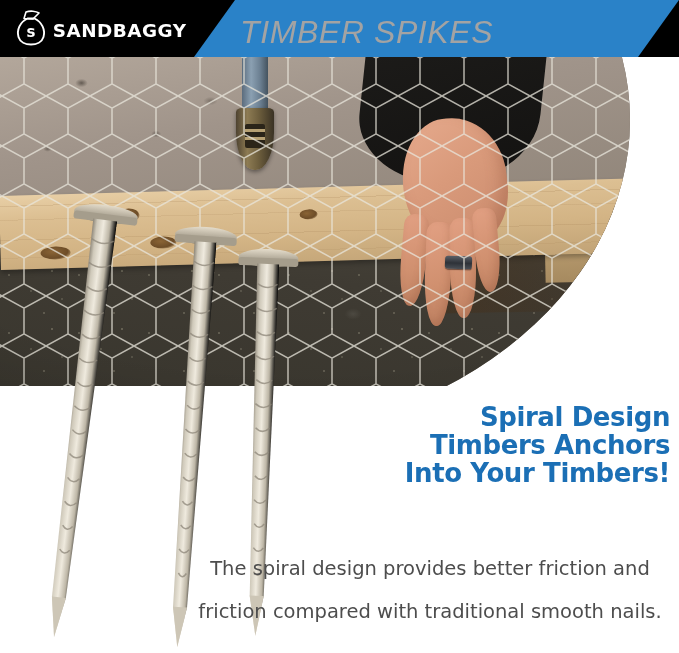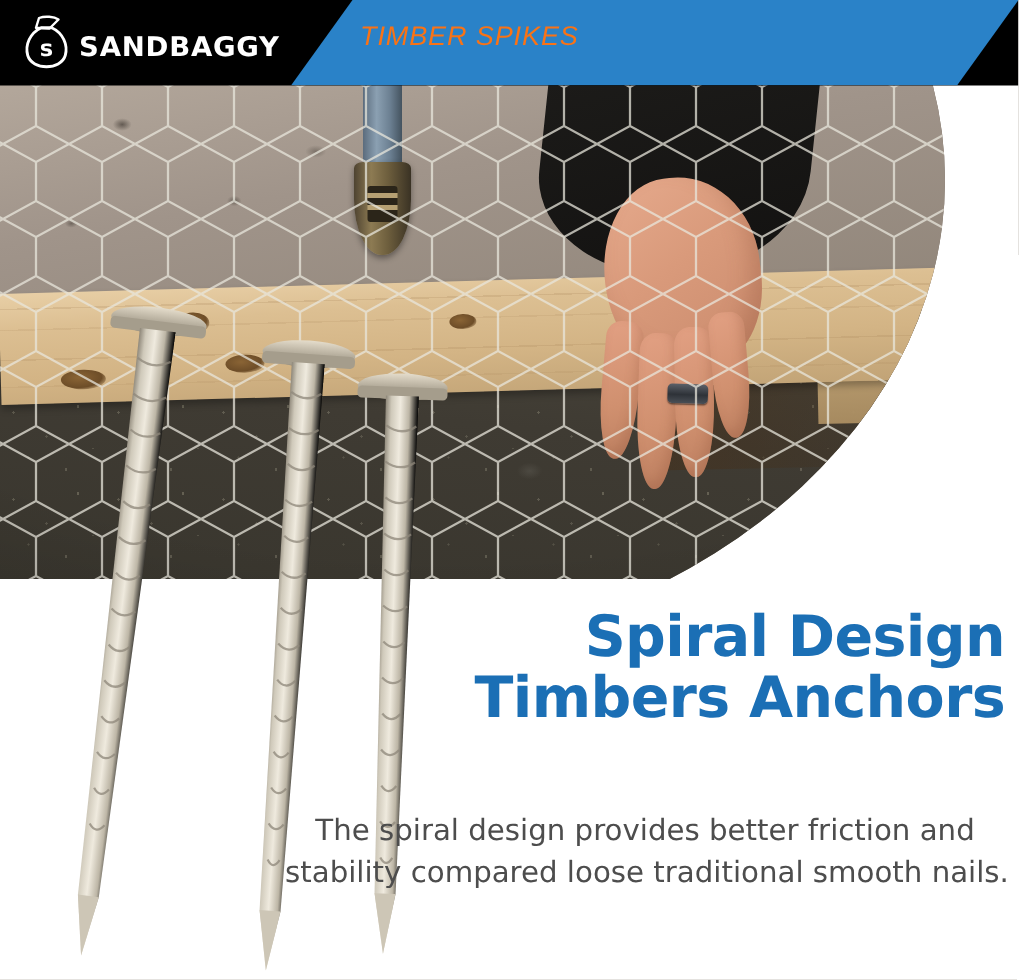--- a/index.html
+++ b/index.html
@@ -45,25 +45,25 @@
     font-size:25px;
     letter-spacing:0.5px;
     text-transform:lowercase;
     font-variant:small-caps;
     line-height:1;
     white-space:nowrap;
     transform:scaleX(1.02);
   }
   #banner-title {
     position:absolute; left:240px; top:14px;
-    color:#f97316;
+    color:#a3a3a3;
     font-family:"Liberation Sans", sans-serif;
     font-style:italic;
     font-weight:normal;
-    font-size:18px;
+    font-size:32px;
     letter-spacing:0.6px;
     white-space:nowrap;
     z-index:3;
     text-align:center;
   }
 
   
   #photo-wrap {
     position:absolute; left:0; top:56px;
     width:679px; height:330px;
@@ -219,38 +219,38 @@
   }
 
   
   #headline {
     position:absolute; left:190px; top:404px;
     width:480px;
     text-align:right;
     color:#1b6fb5;
     font-family:"DejaVu Sans", sans-serif;
     font-weight:bold;
-    font-size:38px;
+    font-size:26px;
     line-height:1.07;
     letter-spacing:-0.4px;
     z-index:30;
   }
   #headline .hl-line { display:block; white-space:nowrap; }
   #body-copy {
     position:absolute; left:190px; top:540px;
     width:480px;
     text-align:center;
     color:#4d4d4d;
     font-family:"DejaVu Sans", sans-serif;
     font-weight:normal;
     font-size:19.5px;
     line-height:1.42;
     z-index:30;
   }
-  #body-copy .bl { display:block; white-space:nowrap; }
+  #body-copy .bl { display:block; white-space:nowrap;margin-top:15px; }
 </style>
 </head>
 <body>
 
 <div id="page">
 
   <div id="header">
     <div id="header-blue"></div>
 
     <div id="logo">
@@ -399,20 +399,21 @@
           <path d="M263 548 Q268 555 273 548"></path>
         <path d="M264 572 Q268 579 272 572"></path>
       </g>
       <path d="M261 596 L268 636 L275 596 Z" fill="#cdc6b6"></path>
     </g>
   </svg>
 
   <div id="headline">
     <span class="hl-line">Spiral Design</span>
     <span class="hl-line">Timbers Anchors</span>
+    <span class="hl-line">Into Your Timbers!</span>
   </div>
 
   <div id="body-copy">
     <span class="bl">The spiral design provides better friction and</span>
-    <span class="bl">stability compared loose traditional smooth nails.</span>
+    <span class="bl">friction compared with traditional smooth nails.</span>
   </div>
 
 </div>
 
 </body></html>

